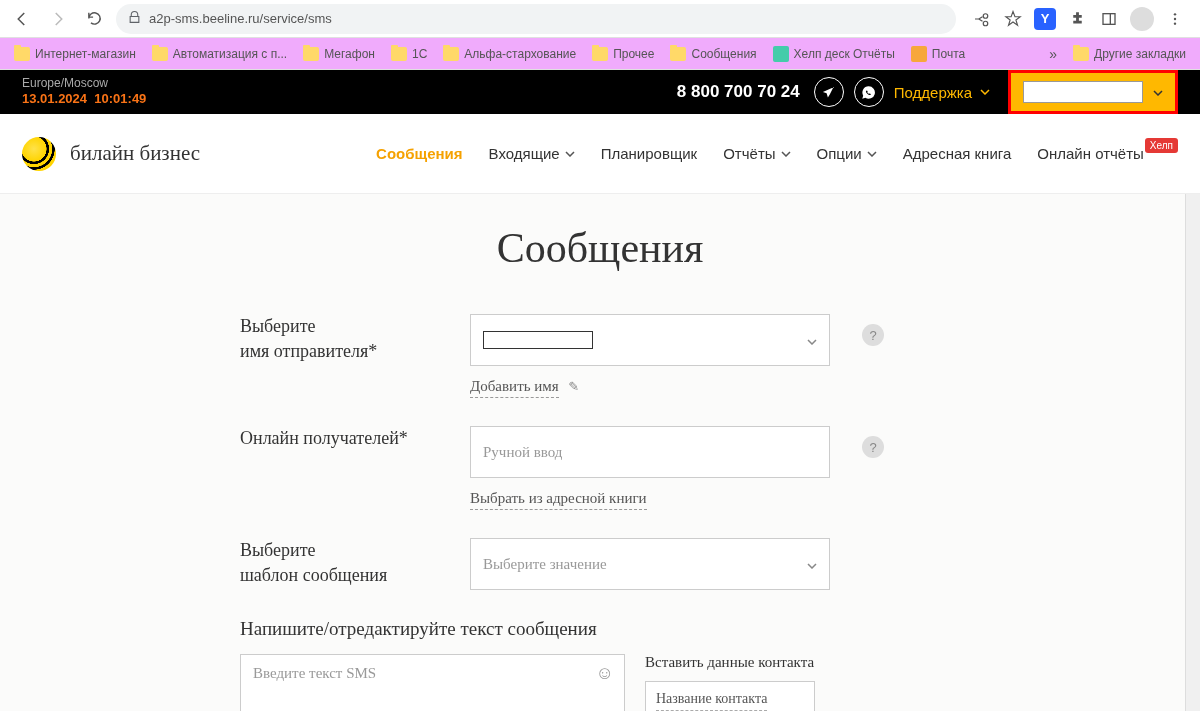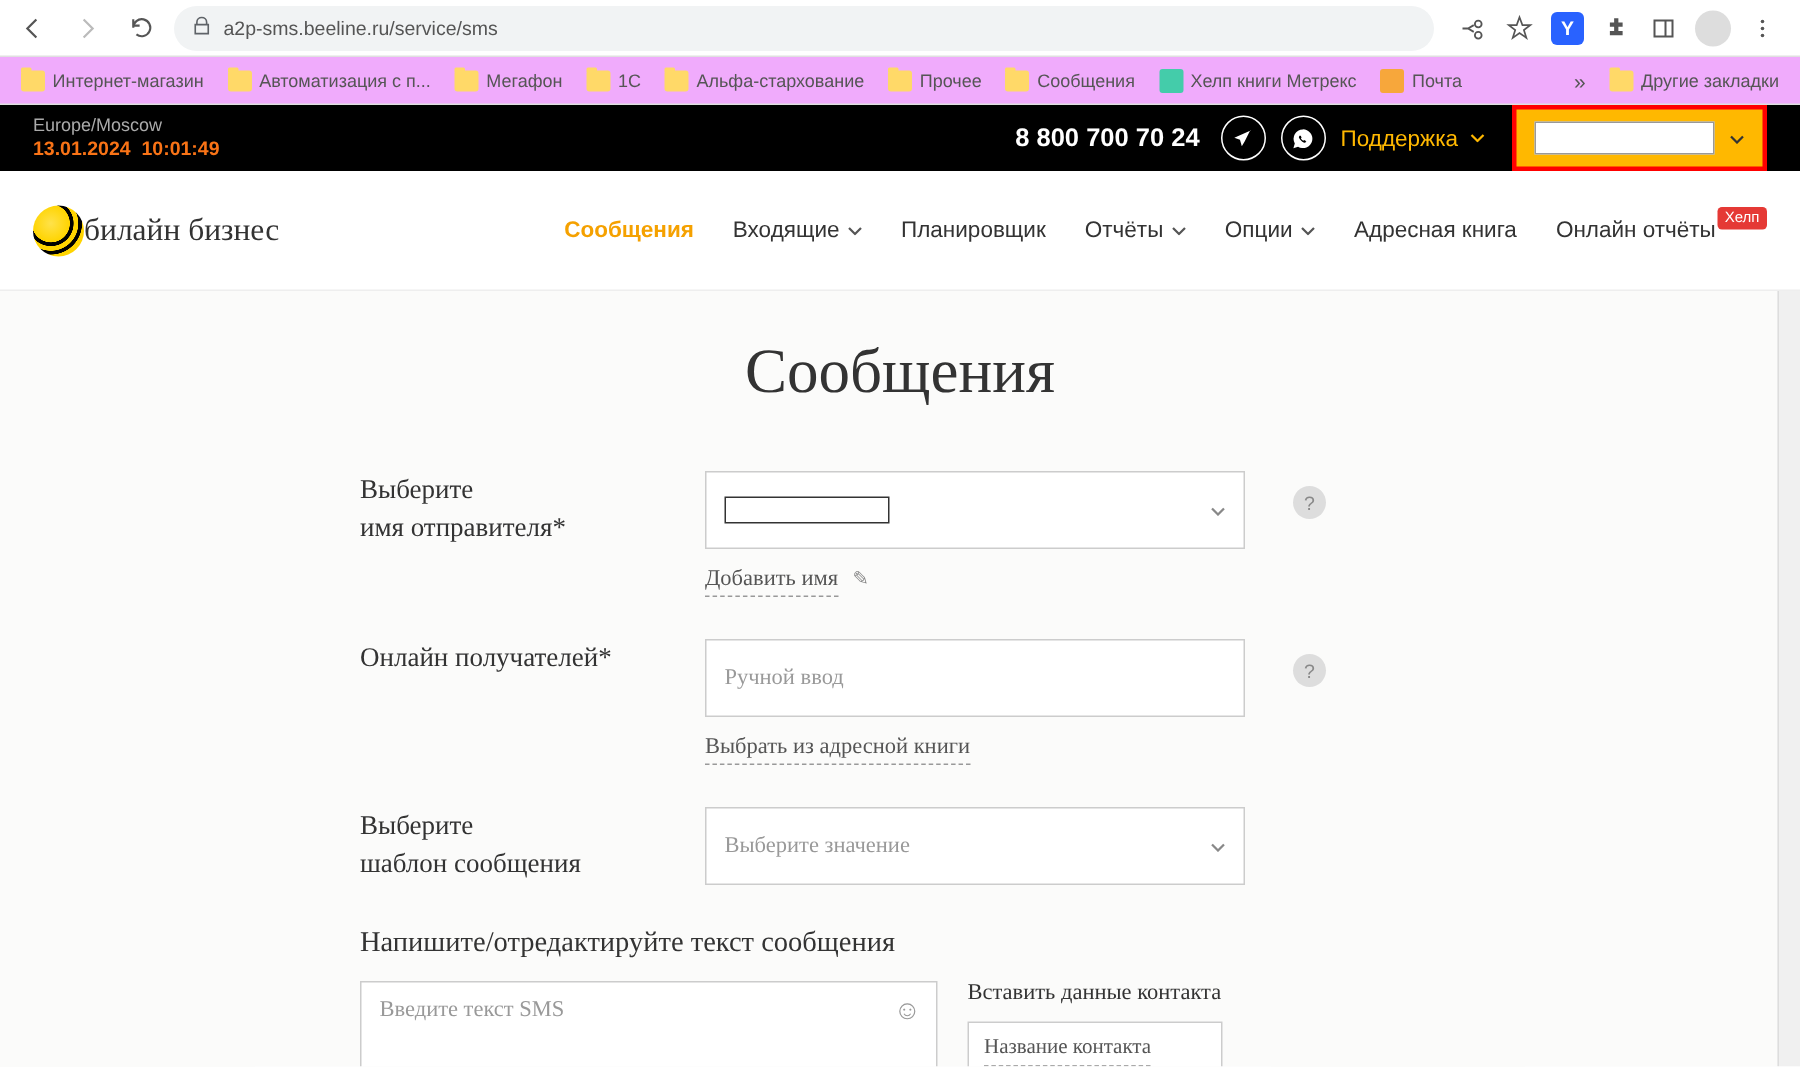--- a/index.html
+++ b/index.html
@@ -32,21 +32,21 @@
   .tb-spacer{flex:1;}
   .phone { font-size:17px; font-weight:bold; margin-right:14px;}
   .round-icon { width:30px;height:30px;border:1.5px solid #fff;border-radius:50%;display:flex;align-items:center;justify-content:center;margin-right:10px;}
   .support-link { color:#ffb800; font-size:15px; display:flex;align-items:center;gap:8px; margin-right:18px;}
   .account-box { background:#ffb800; height:44px; min-width:170px; display:flex; align-items:center; padding:0 12px; border:3px solid red; position:relative;}
   .account-box .white-rect { background:#fff; width:120px; height:22px; border:1px solid #999;}
   .account-box .chev { margin-left:auto; color:#000;}
   
   
   .site-nav { height:80px; background:#fff; display:flex; align-items:center; padding:0 22px; border-bottom:1px solid #eee;}
-  .logo-wrap { display:flex; align-items:center; justify-content:flex-end;}
+  .logo-wrap { display:flex; align-items:center; gap:14px;justify-content:flex-end;}
   .beeline-logo { width:34px;height:34px;border-radius:50%;background:radial-gradient(circle at 35% 35%, #ffe24a 0%, #ffd400 40%, #000 41%, #000 48%, #ffd400 49%, #ffd400 58%, #000 59%, #000 66%, #ffd400 67%);}
   .logo-text { font-size:21px; color:#333; font-family:Georgia,serif;}
   .nav-items { margin-left:auto; display:flex; align-items:center; gap:26px; font-size:15px; color:#333;}
   .nav-item { display:flex; align-items:center; gap:5px;}
   .nav-item.active { color:#f5a100; font-weight:600;}
   .beta-badge { background:#e53935; color:#fff; font-size:10px; padding:2px 5px; border-radius:3px; position:relative; top:-8px; margin-left:-4px;}
   
   
   .content { background:#fbfbfa; padding:30px 0 0 0; height:calc(711px - 38px - 32px - 44px - 80px); overflow:hidden; position:relative;}
   .content::after{content:"";position:absolute;right:0;top:0;bottom:0;width:14px;background:#f0f0f0;border-left:1px solid #ddd;}
@@ -158,21 +158,21 @@
   <div class="bm">
       <div class="bm-folder"></div>
       <span>Прочее</span>
     </div>
   <div class="bm">
       <div class="bm-folder"></div>
       <span>Сообщения</span>
     </div>
   <div class="bm">
       <div class="bm-icon-generic"></div>
-      <span>Хелп книги Метрекс</span>
+      <span>Хелп деск Отчёты</span>
     </div>
   <div class="bm">
       <div class="bm-icon-orange"></div>
       <span>Почта</span>
     </div>
   <div class="bm-spacer"></div>
   <div class="bm-chevrons">»</div>
   <div class="bm">
       <div class="bm-folder"></div>
       <span>Другие закладки</span>

